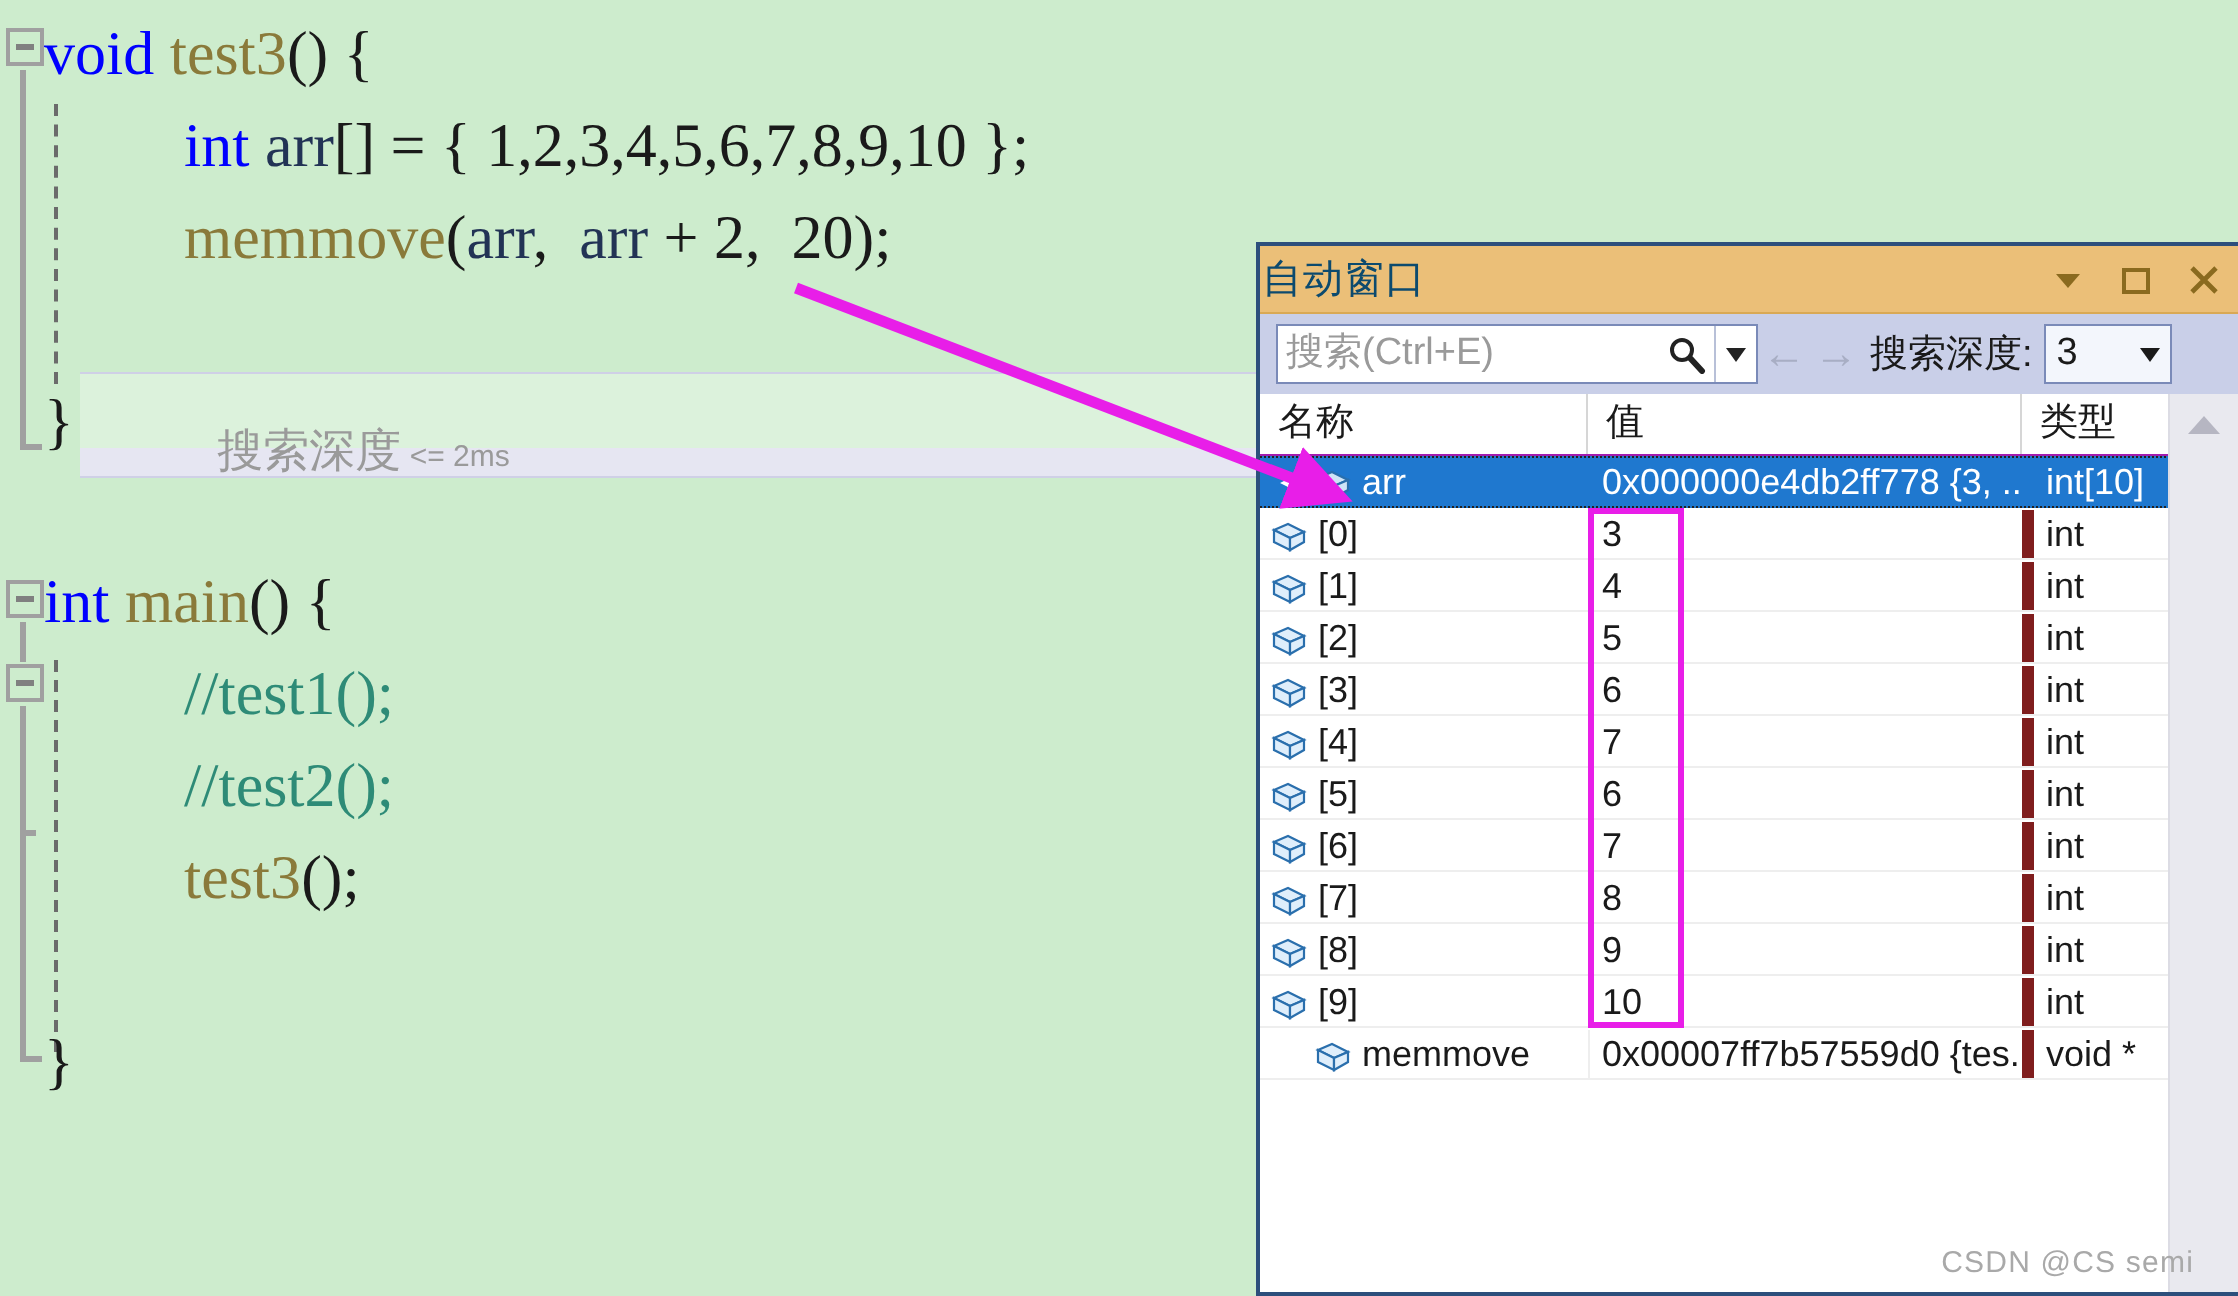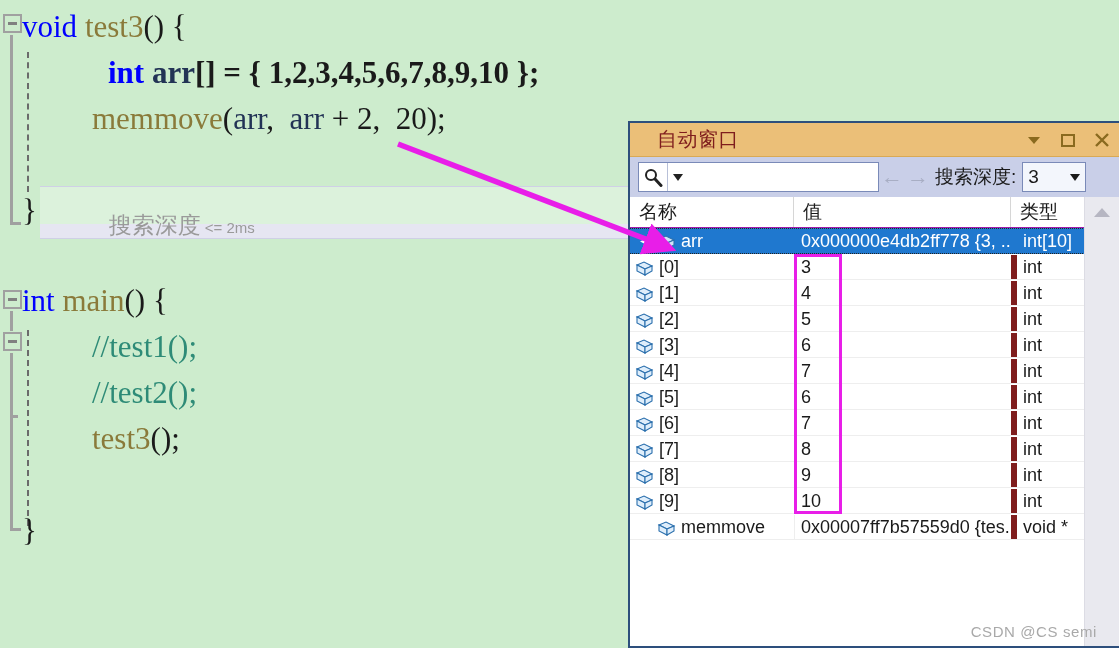--- a/index.html
+++ b/index.html
@@ -110,23 +110,23 @@
   }
   #autos-titlebar {
     position: relative;
     height: 33px;
     background: #ebbf78;
     border-bottom: 1px solid #d9a955;
     display: flex;
     align-items: center;
   }
   #autos-title {
-    margin-left: 27px;
+    margin-left: 1px;
     font-size: 20px;
-    color: #7f1d1d;
+    color: #0c4a6e;
     letter-spacing: 0.5px;
   }
   #autos-winbtns {
     position: absolute;
     right: 6px; top: 0;
     height: 33px;
     display: flex;
     align-items: center;
     gap: 12px;
   }
@@ -325,21 +325,21 @@
     <div class="fold-line" style="left:10px; top:311px; height:20px;"></div>
     <div class="fold-box" style="left:3px;  top:332px;"></div>
     <div class="fold-line" style="left:10px; top:353px; height:178px;"></div>
     <div class="fold-foot" style="left:10px; top:528px;"></div>
     <div class="fold-foot" style="left:10px; top:415px; width:8px;"></div>
 
     <div class="indent-guide" style="left:27px; top:52px;  height:140px;"></div>
     <div class="indent-guide" style="left:27px; top:330px; height:196px;"></div>
 
     <div class="code-line" style="top:4px;   left:22px;"><span class="kw">void</span><span class="plain"> </span><span class="fn">test3</span><span class="plain">() {</span></div>
-    <div class="code-line" style="top: 50px; left: 108px; font-weight: bold;"><span class="kw">int</span><span class="plain"> </span><span class="ident">arr</span><span class="plain">[] = { 1,2,3,4,5,6,7,8,9,10 };</span></div>
+    <div class="code-line" style="top: 50px; left: 92px;"><span class="kw">int</span><span class="plain"> </span><span class="ident">arr</span><span class="plain">[] = { 1,2,3,4,5,6,7,8,9,10 };</span></div>
     <div class="code-line" style="top: 96px; left: 92px;"><span class="fn">memmove</span><span class="plain">(</span><span class="ident">arr</span><span class="plain">,  </span><span class="ident">arr</span><span class="plain"> + 2,  20);</span></div>
     <div class="code-line" style="top:188px; left:22px;"><span class="plain">}</span></div>
     <div class="code-line" style="top:278px; left:22px;"><span class="kw">int</span><span class="plain"> </span><span class="fn">main</span><span class="plain">() {</span></div>
     <div class="code-line" style="top: 324px; left: 92px;"><span class="cmt">//test1();</span></div>
     <div class="code-line" style="top: 370px; left: 92px;"><span class="cmt">//test2();</span></div>
     <div class="code-line" style="top: 416px; left: 92px;"><span class="fn">test3</span><span class="plain">();</span></div>
     <div class="code-line" style="top:508px; left:22px;"><span class="plain">}</span></div>
 
     <div id="elapsed" style="left:82px; top:192px;">
       <span class="cjk">搜索深度</span><span class="lat"> &lt;= 2ms</span>
@@ -364,20 +364,21 @@
         <span class="winbtn">
           <svg width="18" height="18" viewBox="0 0 18 18">
               <path d="M3 3 L15 15 M15 3 L3 15" stroke="#8a6a1f" stroke-width="2.4" fill="none"></path>
             </svg>
         </span>
       </div>
     </div>
 
     <div id="autos-toolbar">
       <div id="search-wrap">
+        <input id="search-input" type="text" placeholder="搜索(Ctrl+E)" style="">
         <span id="search-icon-btn">
           <svg width="20" height="20" viewBox="0 0 20 20">
             <circle cx="8" cy="8" r="5" fill="none" stroke="#222" stroke-width="2"></circle>
             <path d="M12 12 L18 18.5" stroke="#222" stroke-width="3" stroke-linecap="round"></path>
           </svg>
         </span>
         <span id="search-drop">
           <svg width="10" height="7" viewBox="0 0 10 7">
               <polygon points="0,0 10,0 5,7" fill="#222"></polygon>
             </svg>

